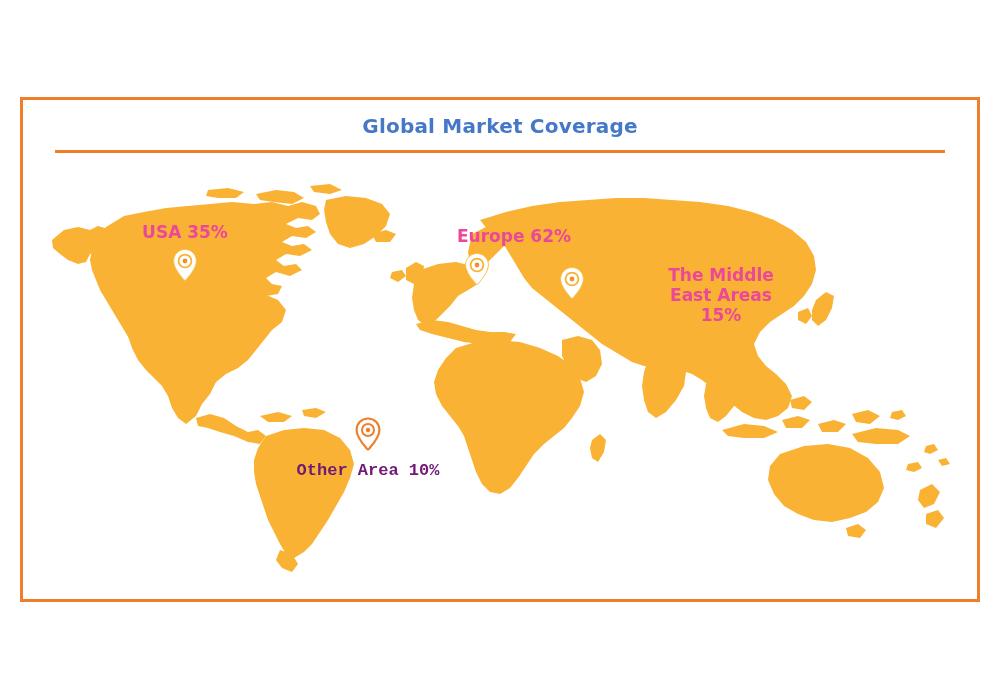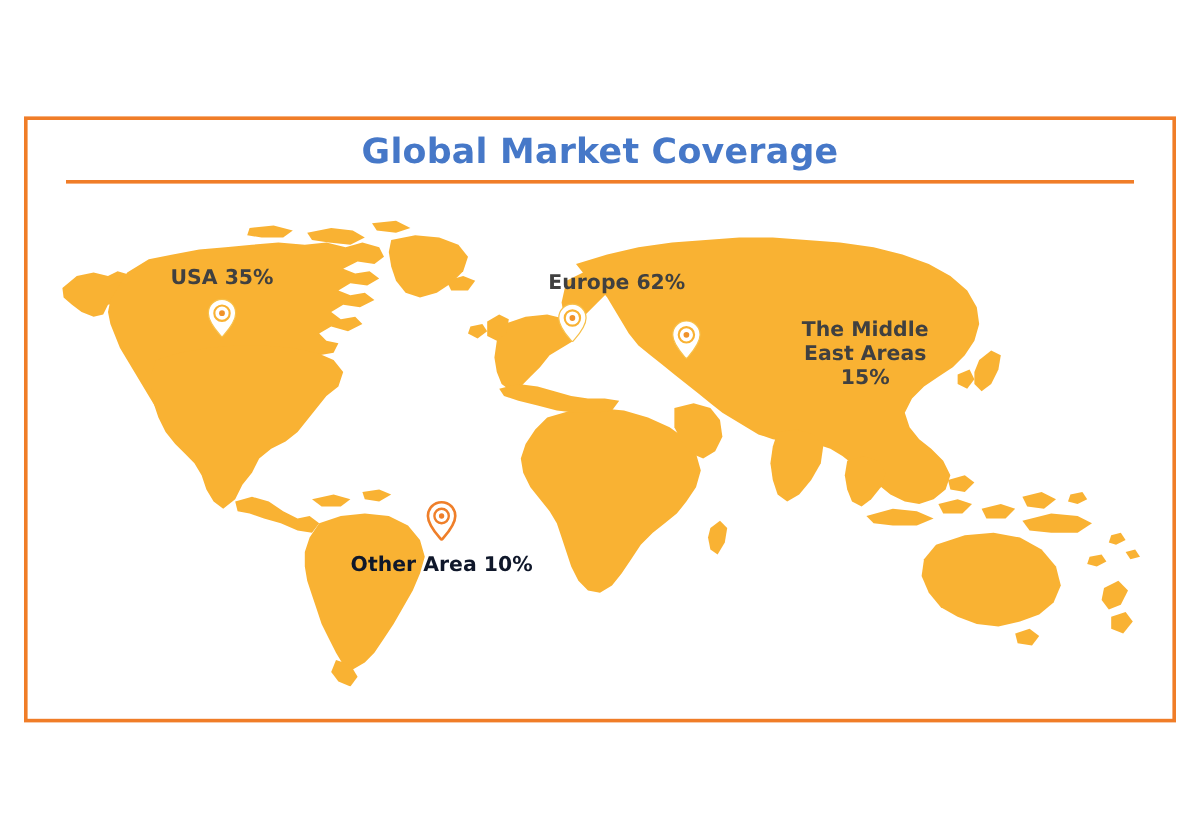--- a/index.html
+++ b/index.html
@@ -34,21 +34,21 @@
   
   .title-wrap {
     position: absolute;
     left: 20px;
     top: 106px;
     width: 960px;
     text-align: center;
   }
   .title {
     font-family: "DejaVu Sans", sans-serif;
-    font-size: 29px;
+    font-size: 20px;
     font-weight: bold;
     color: #4678C8;
     letter-spacing: 0.2px;
     line-height: 40px;
     white-space: nowrap;
   }
   .title-rule {
     position: absolute;
     left: 55px;
     top: 150px;
@@ -85,26 +85,26 @@
   }
   .pin svg { display: block; width: 28px; height: 34px; }
 
   .mlabel {
     position: absolute;
     white-space: nowrap;
     font-family: "DejaVu Sans", sans-serif;
     font-weight: bold;
     font-size: 17px;
     line-height: 20px;
-    color: #404040;
+    color: #ec4899;
     text-align: center;
     transform: translateX(-50%);
   }
   .mlabel.multiline { white-space: normal; width: 130px; }
-  .mlabel.light { color: #0f172a; }
+  .mlabel.light { color: #701a75; font-family: Liberation Mono, monospace; }
 
   
   .label-above { bottom: 18px; }
   
   .label-below { top: 20px; }
 </style>
 </head>
 <body>
 
 <div id="infographic">

